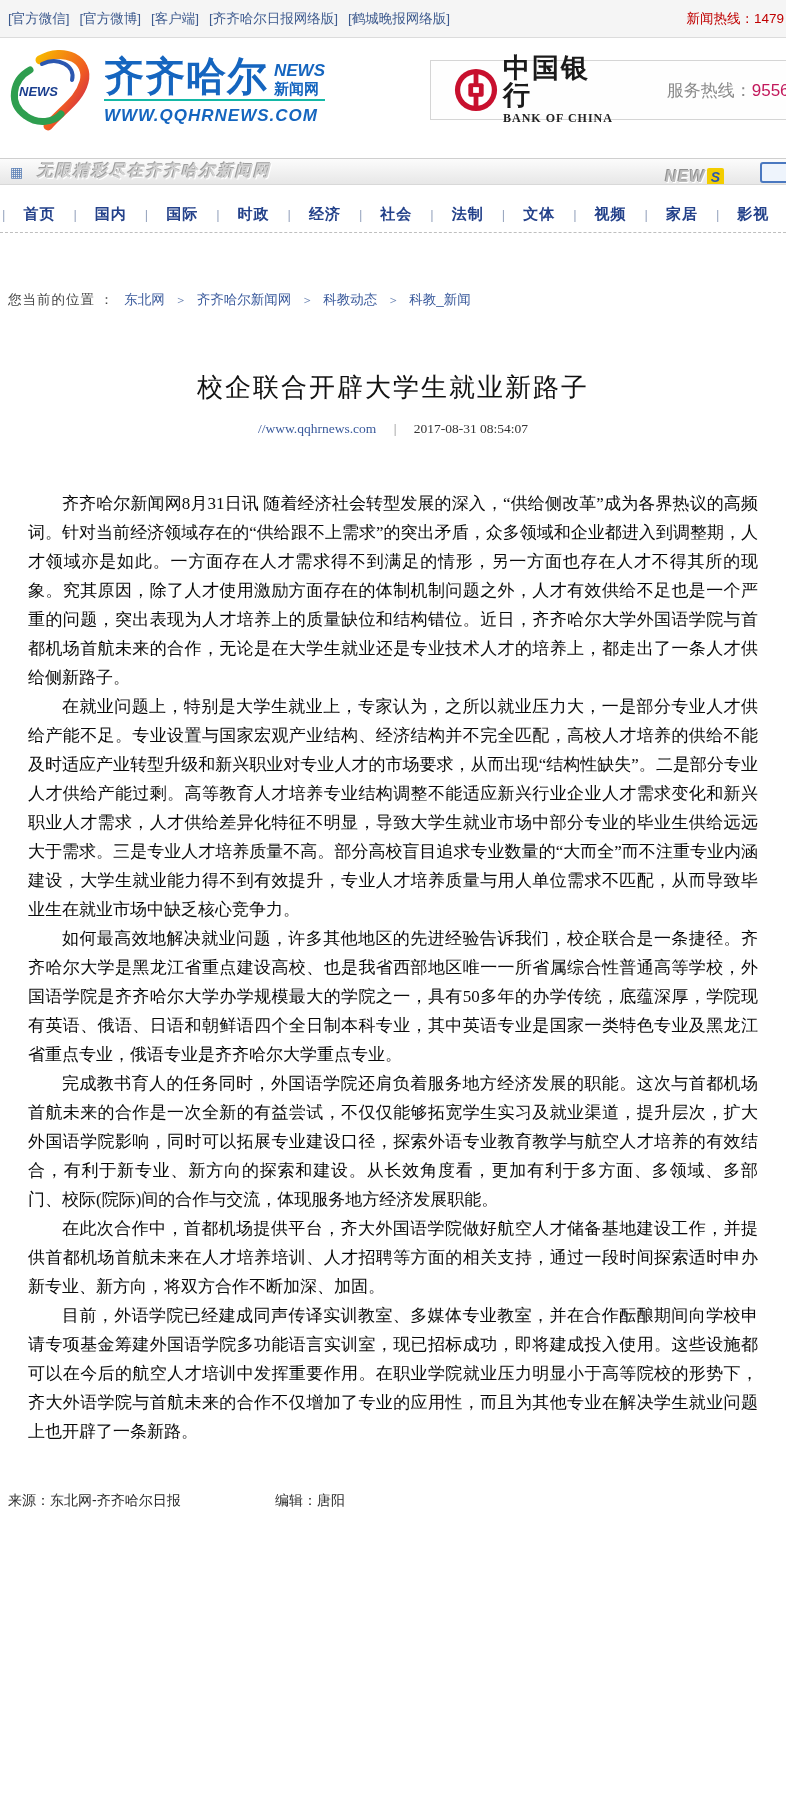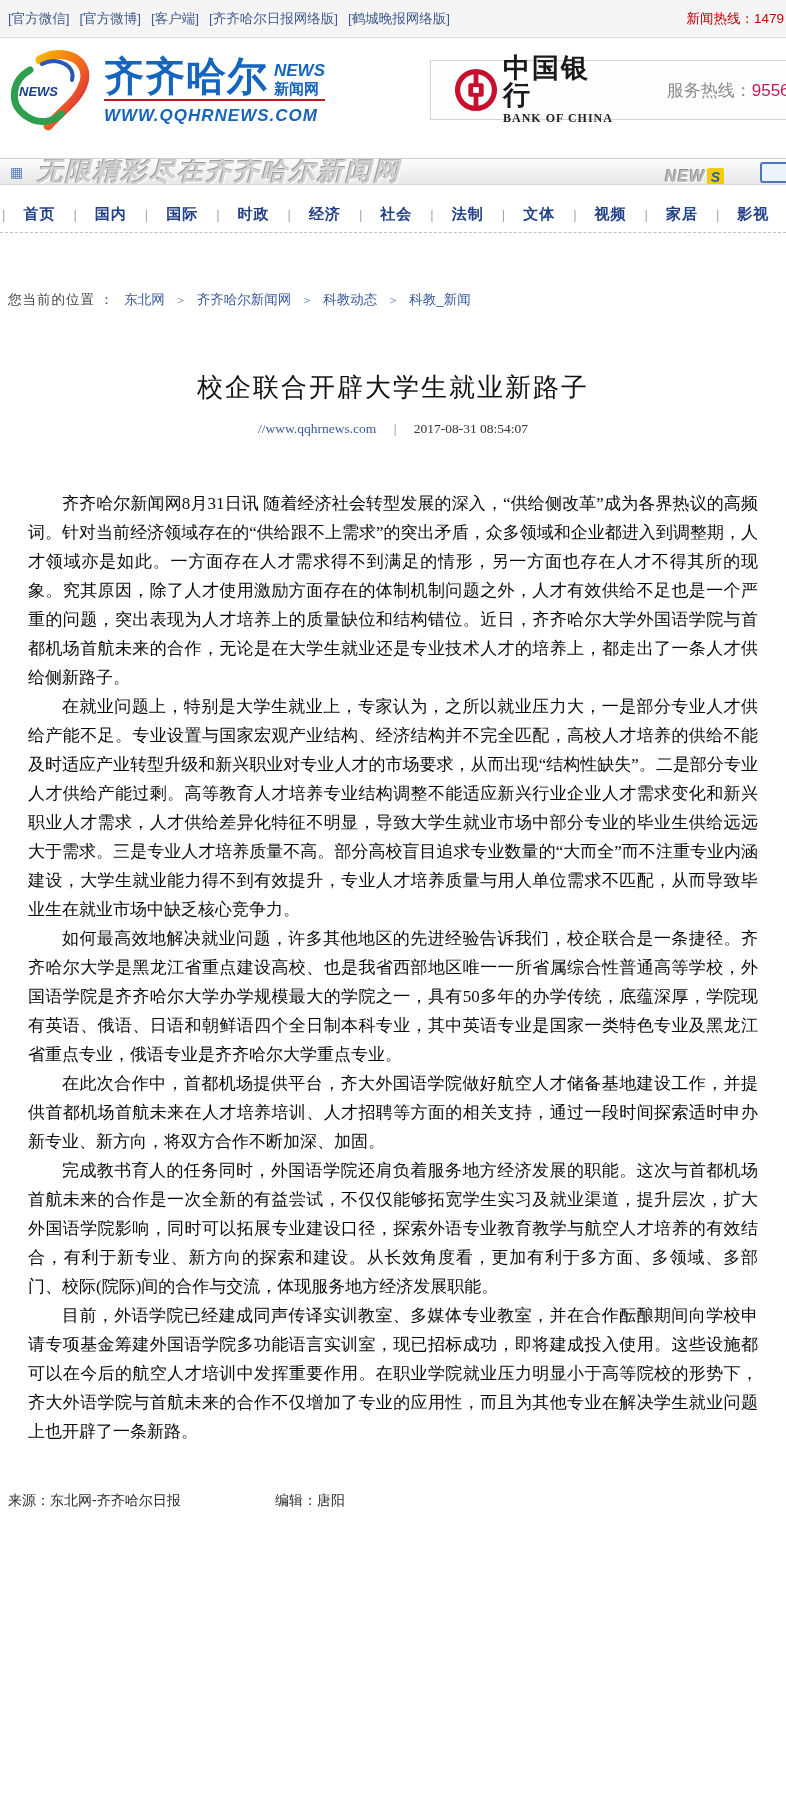--- a/index.html
+++ b/index.html
@@ -18,21 +18,21 @@
   .topbar-links { display:flex; gap:10px; }
   .topbar-links span { color:#3d5a8e; cursor:pointer; white-space:nowrap; }
   .topbar-hotline { color:#c00000; white-space:nowrap; margin-right:-6px; }
 
   
   .header { position:relative; height:107px; background:#fff; }
   .logo { position:absolute; left:6px; top:8px; display:flex; align-items:center; cursor:pointer; }
   .logo-svg { width:92px; height:90px; }
   .logo-textblock { margin-left:6px; }
   .logo-main-row {
-    display:flex; align-items:flex-end; border-bottom:2px solid #b91c1c; padding-bottom:3px;
+    display:flex; align-items:flex-end; border-bottom:2px solid #14b8a6; padding-bottom:3px;
   }
   .logo-sitename {
     font-size:40px; font-weight:bold; color:#1565bf; letter-spacing:1px; line-height:1;
     font-family:"Liberation Sans",sans-serif;
   }
   .logo-suffix { margin-left:6px; line-height:1; text-align:left; }
   .logo-suffix .en { display:block; font-size:17px; font-style:italic; font-weight:bold; color:#1565bf; }
   .logo-suffix .cn { display:block; font-size:15px; font-weight:bold; color:#1565bf; margin-top:2px; }
   .logo-url {
     margin-top:5px; font-size:17px; font-weight:bold; font-style:italic;
@@ -60,21 +60,21 @@
 
   
   .banner {
     position:relative; margin-top:13px; height:27px;
     background:linear-gradient(#fcfcfc,#e7e7e7);
     border-top:1px solid #cfcfcf; border-bottom:1px solid #d8d8d8;
     display:flex; align-items:center; overflow:hidden; padding-left:10px;
   }
   .banner-building { color:#5b7fb5; font-size:14px; margin-right:14px; }
   .banner-slogan {
-    font-size:26px; font-weight:bold; font-style:italic; letter-spacing:2px;
+    font-size:16px; font-weight:bold; font-style:italic; letter-spacing:2px;
     color:#d2d2d2; text-shadow:-1px -1px 0 #9c9c9c, 1px 1px 0 #ffffff;
     white-space:nowrap;
   }
   .banner-news { position:absolute; right:62px; top:9px; display:flex; align-items:center; }
   .banner-news .pre {
     font-size:16px; font-weight:bold; font-style:italic;
     color:#bdbdbd; text-shadow:-1px -1px 0 #8f8f8f, 1px 1px 0 #fff; letter-spacing:1px;
   }
   .banner-news .suf {
     display:inline-block; background:#f3cd00; color:#2b57b0;
@@ -245,21 +245,21 @@
 <div class="article-meta">
   <span class="src">//www.qqhrnews.com</span>
   <span class="sep">|</span>
   <span class="dt">2017-08-31 08:54:07</span>
 </div>
 
 <div class="article-body">
   <p>齐齐哈尔新闻网8月31日讯 随着经济社会转型发展的深入，“供给侧改革”成为各界热议的高频词。针对当前经济领域存在的“供给跟不上需求”的突出矛盾，众多领域和企业都进入到调整期，人才领域亦是如此。一方面存在人才需求得不到满足的情形，另一方面也存在人才不得其所的现象。究其原因，除了人才使用激励方面存在的体制机制问题之外，人才有效供给不足也是一个严重的问题，突出表现为人才培养上的质量缺位和结构错位。近日，齐齐哈尔大学外国语学院与首都机场首航未来的合作，无论是在大学生就业还是专业技术人才的培养上，都走出了一条人才供给侧新路子。</p>
   <p>在就业问题上，特别是大学生就业上，专家认为，之所以就业压力大，一是部分专业人才供给产能不足。专业设置与国家宏观产业结构、经济结构并不完全匹配，高校人才培养的供给不能及时适应产业转型升级和新兴职业对专业人才的市场要求，从而出现“结构性缺失”。二是部分专业人才供给产能过剩。高等教育人才培养专业结构调整不能适应新兴行业企业人才需求变化和新兴职业人才需求，人才供给差异化特征不明显，导致大学生就业市场中部分专业的毕业生供给远远大于需求。三是专业人才培养质量不高。部分高校盲目追求专业数量的“大而全”而不注重专业内涵建设，大学生就业能力得不到有效提升，专业人才培养质量与用人单位需求不匹配，从而导致毕业生在就业市场中缺乏核心竞争力。</p>
   <p>如何最高效地解决就业问题，许多其他地区的先进经验告诉我们，校企联合是一条捷径。齐齐哈尔大学是黑龙江省重点建设高校、也是我省西部地区唯一一所省属综合性普通高等学校，外国语学院是齐齐哈尔大学办学规模最大的学院之一，具有50多年的办学传统，底蕴深厚，学院现有英语、俄语、日语和朝鲜语四个全日制本科专业，其中英语专业是国家一类特色专业及黑龙江省重点专业，俄语专业是齐齐哈尔大学重点专业。</p>
+  <p>完成教书育人的任务同时，外国语学院还肩负着服务地方经济发展的职能。这次与首都机场首航未来的合作是一次全新的有益尝试，不仅仅能够拓宽学生实习及就业渠道，提升层次，扩大外国语学院影响，同时可以拓展专业建设口径，探索外语专业教育教学与航空人才培养的有效结合，有利于新专业、新方向的探索和建设。从长效角度看，更加有利于多方面、多领域、多部门、校际(院际)间的合作与交流，体现服务地方经济发展职能。</p>
   <p>在此次合作中，首都机场提供平台，齐大外国语学院做好航空人才储备基地建设工作，并提供首都机场首航未来在人才培养培训、人才招聘等方面的相关支持，通过一段时间探索适时申办新专业、新方向，将双方合作不断加深、加固。</p>
-  <p>完成教书育人的任务同时，外国语学院还肩负着服务地方经济发展的职能。这次与首都机场首航未来的合作是一次全新的有益尝试，不仅仅能够拓宽学生实习及就业渠道，提升层次，扩大外国语学院影响，同时可以拓展专业建设口径，探索外语专业教育教学与航空人才培养的有效结合，有利于新专业、新方向的探索和建设。从长效角度看，更加有利于多方面、多领域、多部门、校际(院际)间的合作与交流，体现服务地方经济发展职能。</p>
   <p>目前，外语学院已经建成同声传译实训教室、多媒体专业教室，并在合作酝酿期间向学校申请专项基金筹建外国语学院多功能语言实训室，现已招标成功，即将建成投入使用。这些设施都可以在今后的航空人才培训中发挥重要作用。在职业学院就业压力明显小于高等院校的形势下，齐大外语学院与首航未来的合作不仅增加了专业的应用性，而且为其他专业在解决学生就业问题上也开辟了一条新路。</p>
 </div>
 
 <div class="article-footer">
   <span class="footer-source"><span>来源：</span><span>东北网-齐齐哈尔日报</span></span>
   <span class="footer-editor"><span>编辑：</span><span>唐阳</span></span>
 </div>
 
 </body></html>

